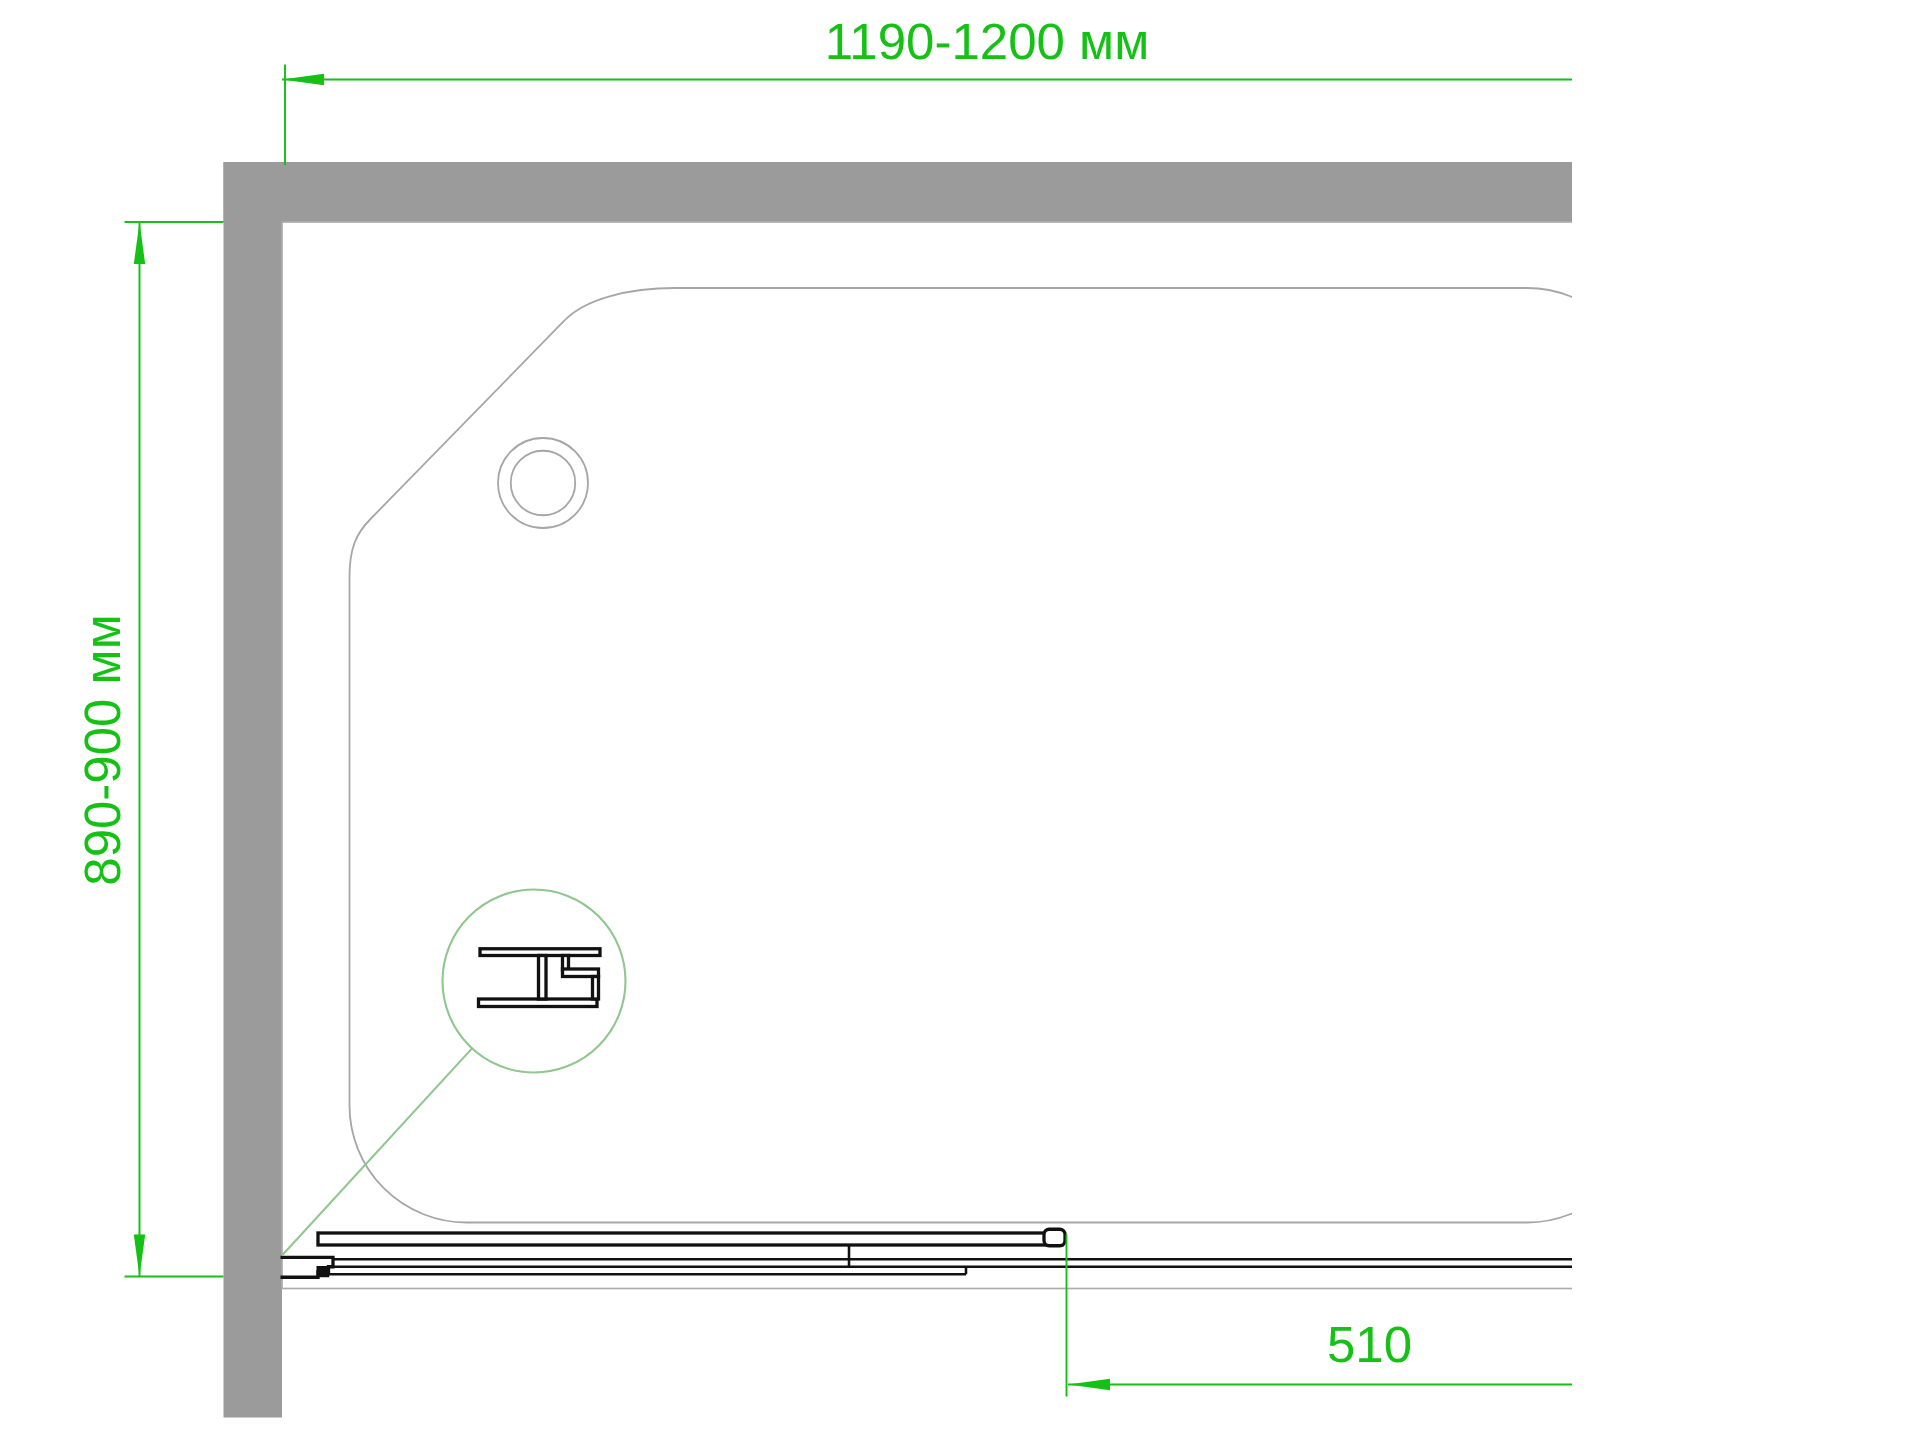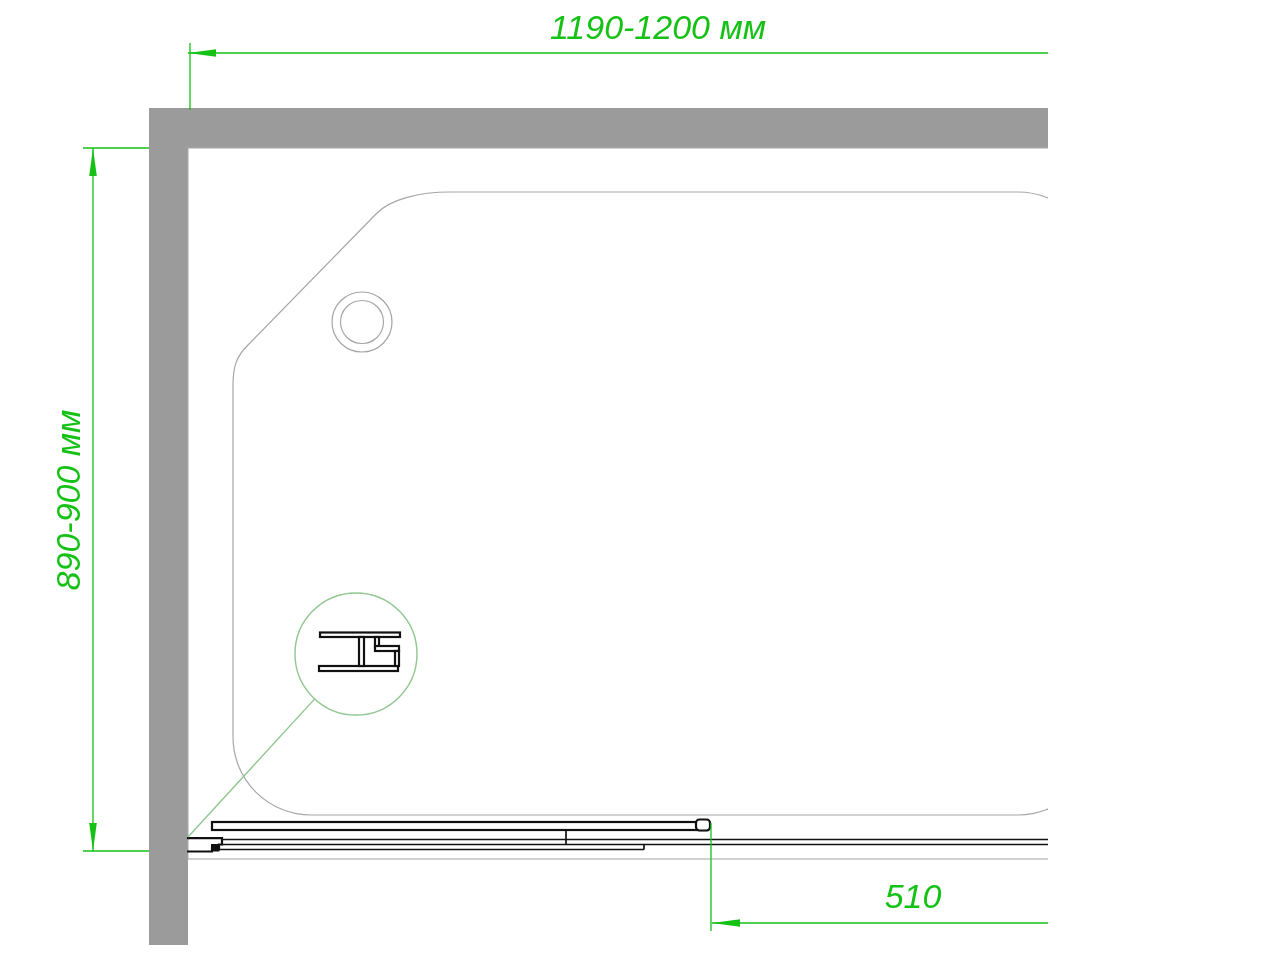--- a/index.html
+++ b/index.html
@@ -6,21 +6,20 @@
     margin: 0;
     padding: 0;
     background: #ffffff;
   }
   .canvas {
     position: relative;
     width: 1048px;
     height: 960px;
     background: var(--background, #ffffff);
     overflow: hidden;
-    font-style: italic;
   }
   svg text {
     font-family: "Liberation Sans", "DejaVu Sans", sans-serif;
     font-size: 34px;
   }
   .wall          { fill: var(--wall-gray, #9b9b9b); stroke: none; }
   .outline-gray  { fill: none; stroke: var(--outline-gray, #ababab); stroke-width: 1.1; }
   .tray-line     { fill: none; stroke: var(--tray-gray, #a6a6a6); stroke-width: 1.2; }
   .blk-thin      { fill: none; stroke: var(--line-black, #111111); stroke-width: 1.7; }
   .blk-thick     { fill: #ffffff; stroke: var(--line-black, #111111); stroke-width: 2.2; }

